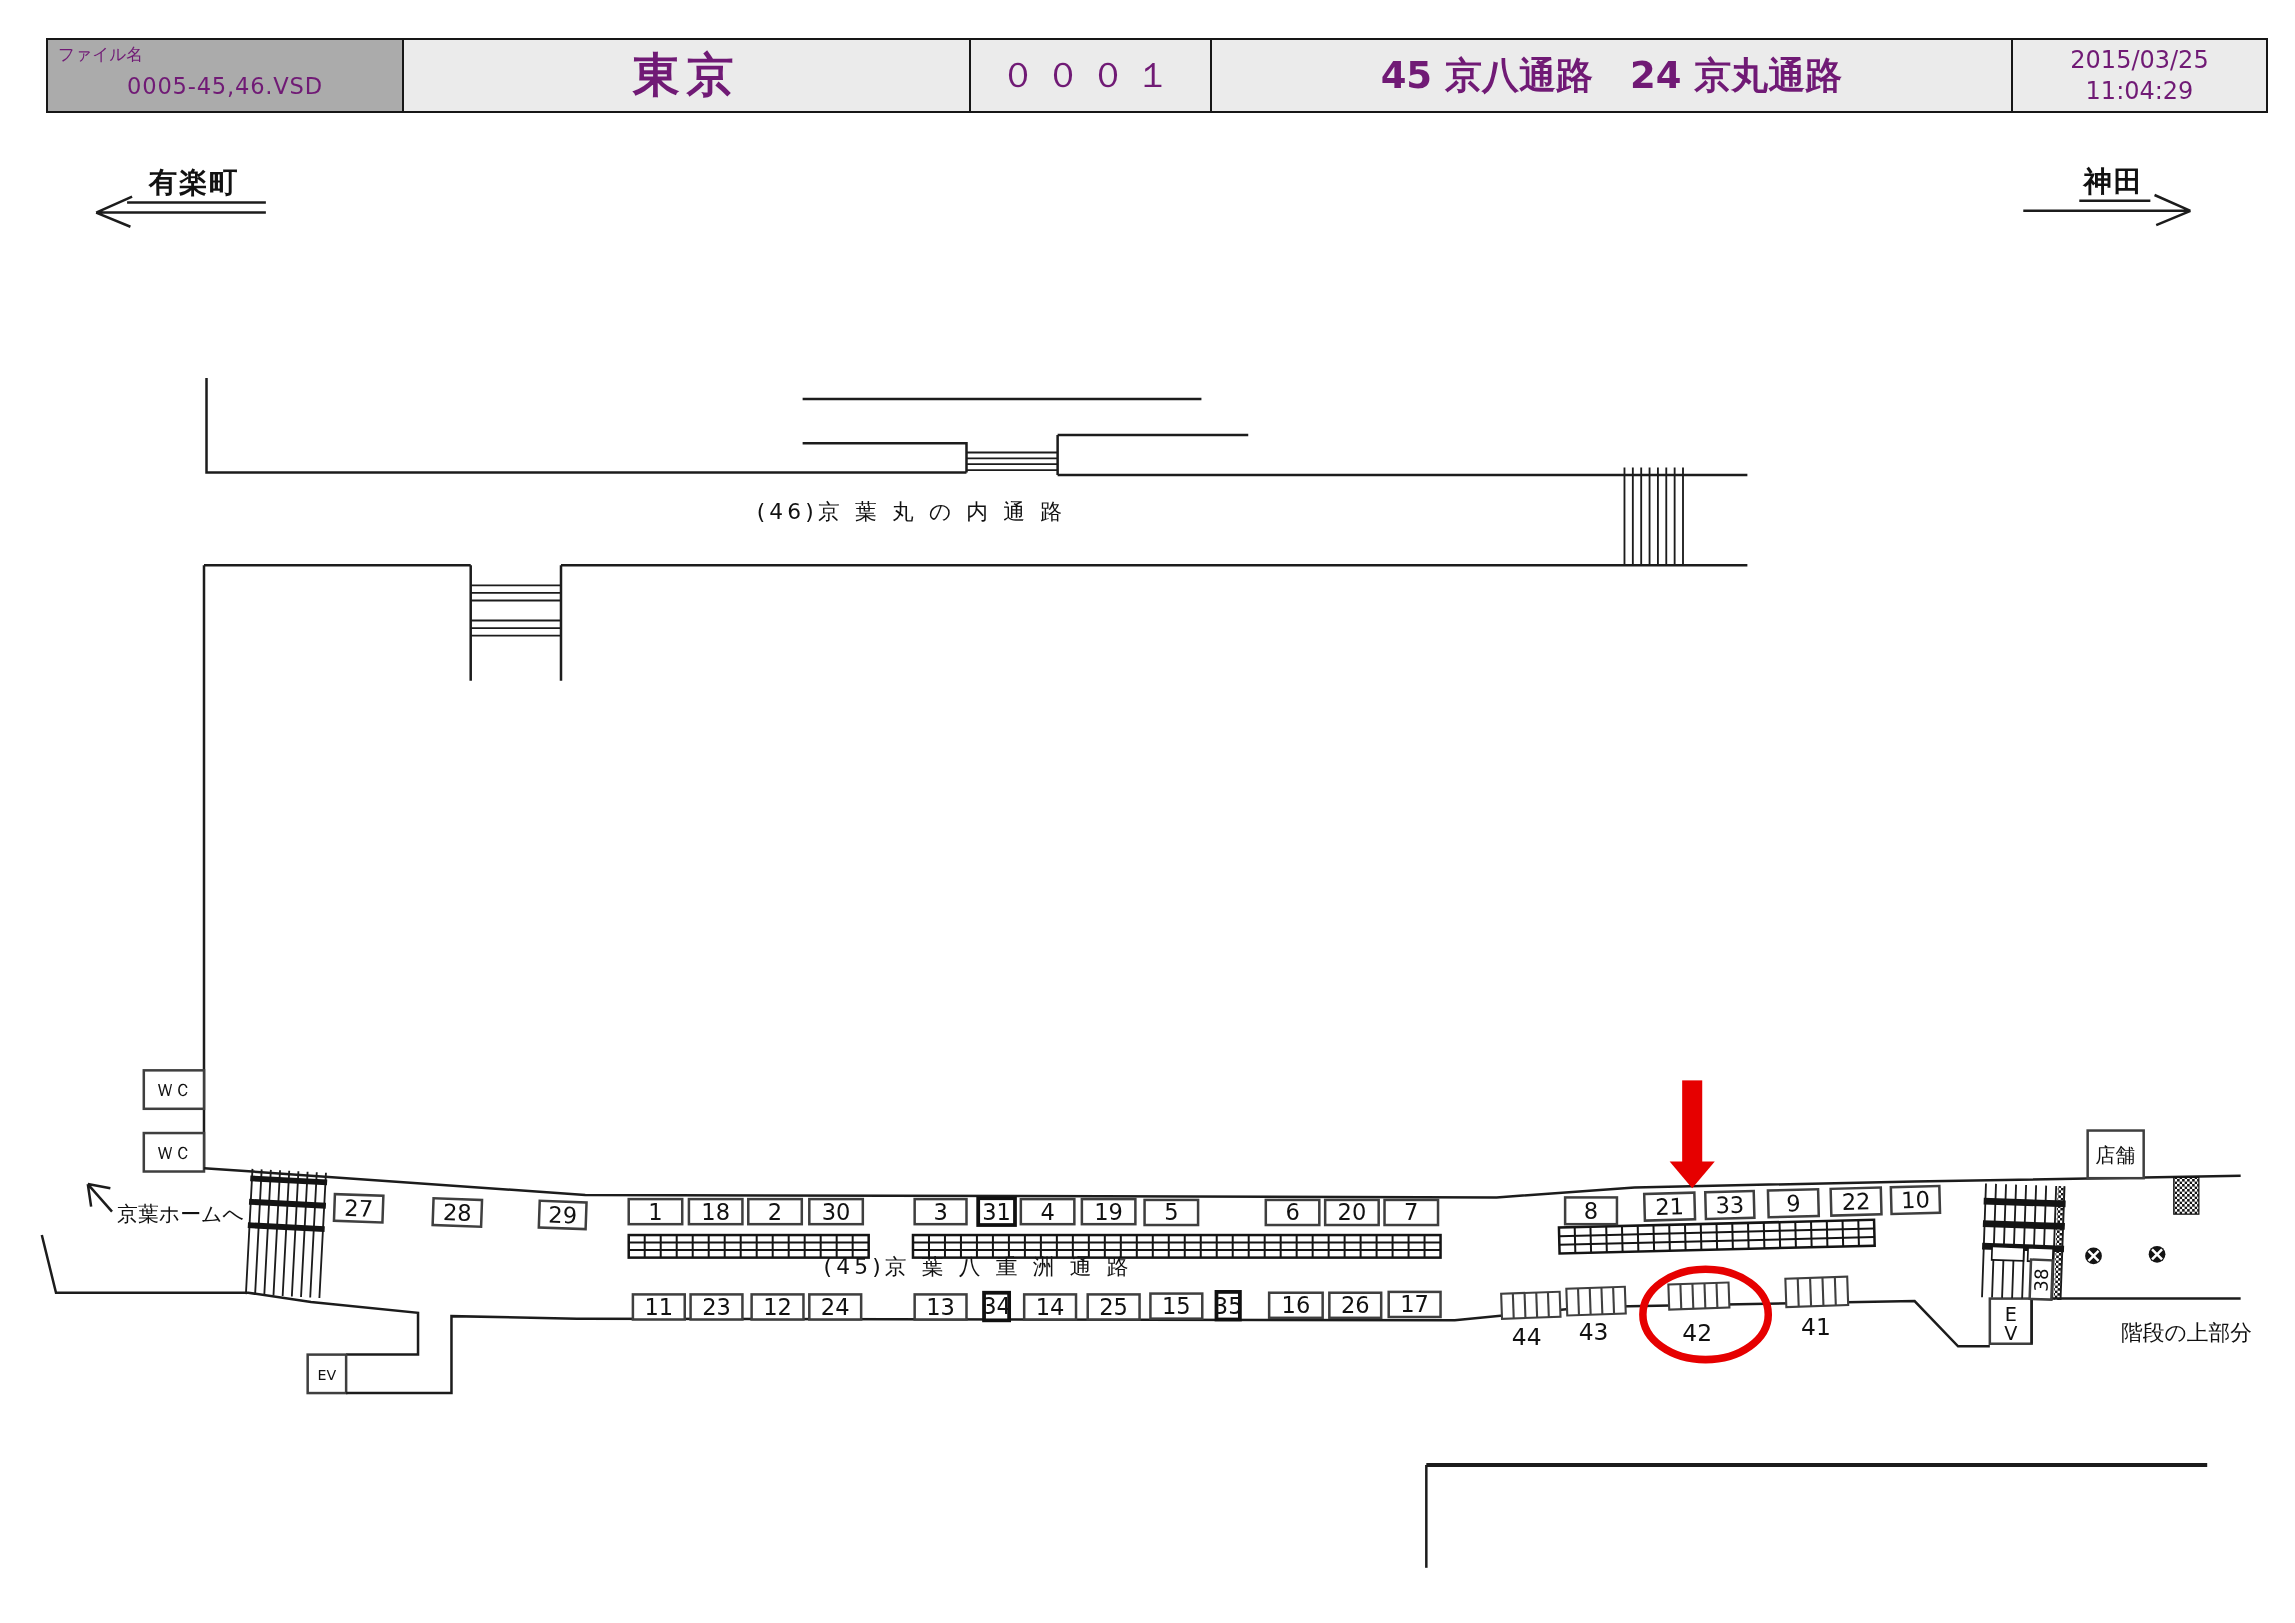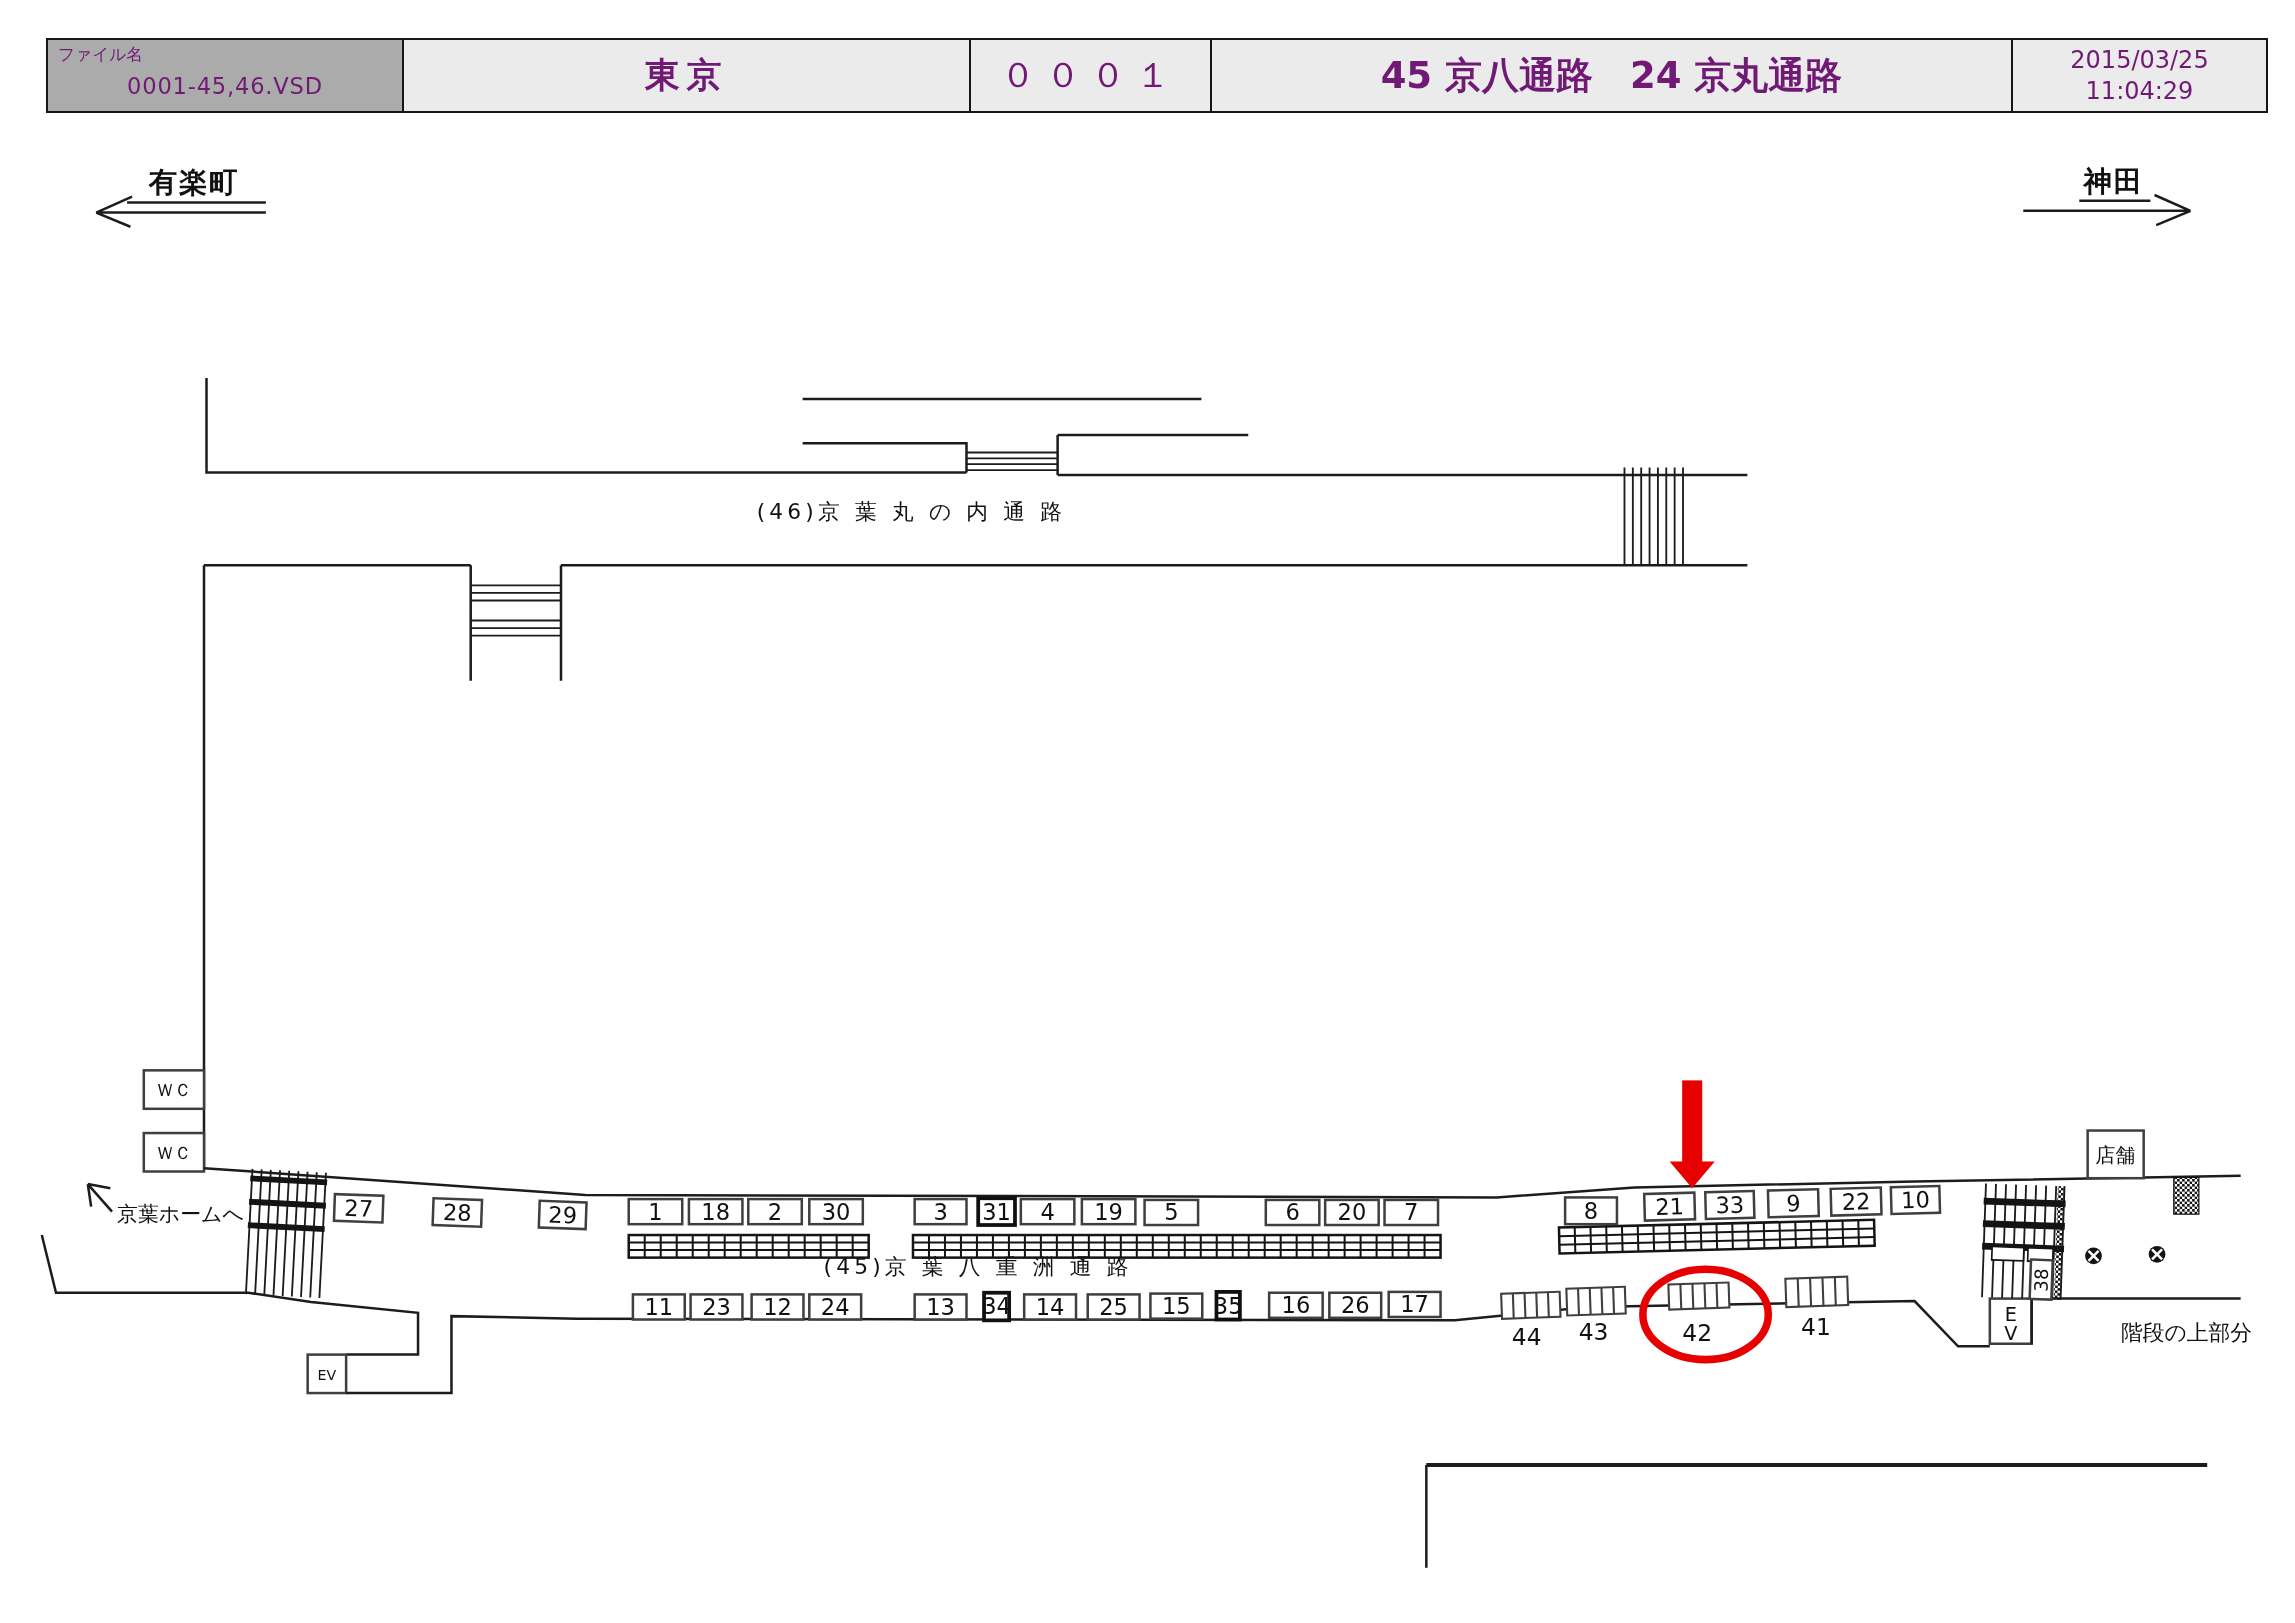--- a/index.html
+++ b/index.html
@@ -7,21 +7,21 @@
         font-family:"DejaVu Sans",sans-serif;color:#701a75;overflow:hidden;}
   
   .hdr{position:absolute;left:46px;top:38px;width:2222px;height:75px;display:flex;
        border:2.5px solid #161616;background:#ebebeb;box-sizing:border-box;}
   .hcell{border-right:2.5px solid #161616;box-sizing:border-box;height:100%;
          display:flex;align-items:center;justify-content:center;}
   .hcell:last-child{border-right:none;}
   .cell-file{flex:0 0 356px;background:#ababab;display:block;padding:3.3px 10px;}
   .file-label{font-size:16.7px;text-align:left;}
   .file-value{font-size:22.6px;text-align:center;margin-top:6.7px;letter-spacing:0.8px;}
-  .cell-station{flex:0 0 567px;font-size:35px;font-weight:bold;letter-spacing:6.7px;font-family:Liberation Serif, serif;}
+  .cell-station{flex:0 0 567px;font-size:47px;font-weight:bold;letter-spacing:6.7px;font-family:Liberation Serif, serif;}
   .cell-code{flex:0 0 241px;font-size:35px;letter-spacing:10px;}
   .cell-corr{flex:0 0 801px;font-size:37px;font-weight:bold;}
   .cell-dt{flex:1;flex-direction:column;font-size:24px;line-height:31px;}
   
   svg.plan{position:absolute;left:0;top:0;}
   svg.plan text{fill:#111;font-family:"DejaVu Sans",sans-serif;}
   .wall{stroke:#1c1c1c;stroke-width:3;fill:none;}
   .thin{stroke:#1c1c1c;stroke-width:2.2;fill:none;}
   .boxrect{fill:#ffffff;stroke:#3f3f3f;stroke-width:3;}
   .boxrect.bold{stroke:#101010;stroke-width:4.5;}
@@ -30,21 +30,21 @@
   .red{fill:#e60000;}
 </style>
 </head>
 <body>
 
 <div class="page">
 
   <div class="hdr">
     <div class="hcell cell-file">
       <div class="file-label">ファイル名</div>
-      <div class="file-value">0001-45,46.VSD</div>
+      <div class="file-value">0005-45,46.VSD</div>
     </div>
     <div class="hcell cell-station">東京</div>
     <div class="hcell cell-code">０００１</div>
     <div class="hcell cell-corr">45 京八通路　24 京丸通路</div>
     <div class="hcell cell-dt">
       <div>2015/03/25</div>
       <div>11:04:29</div>
     </div>
   </div>
 

